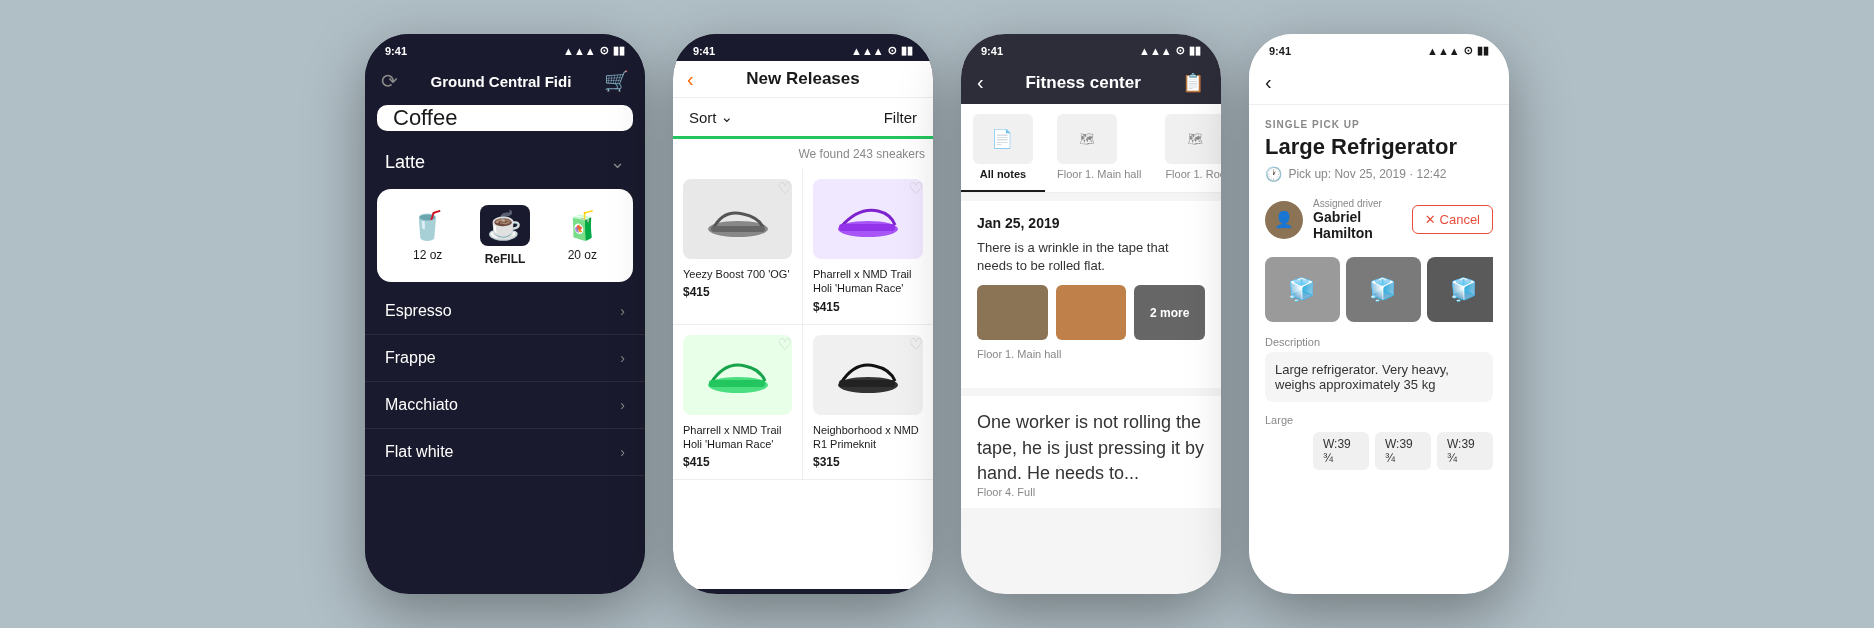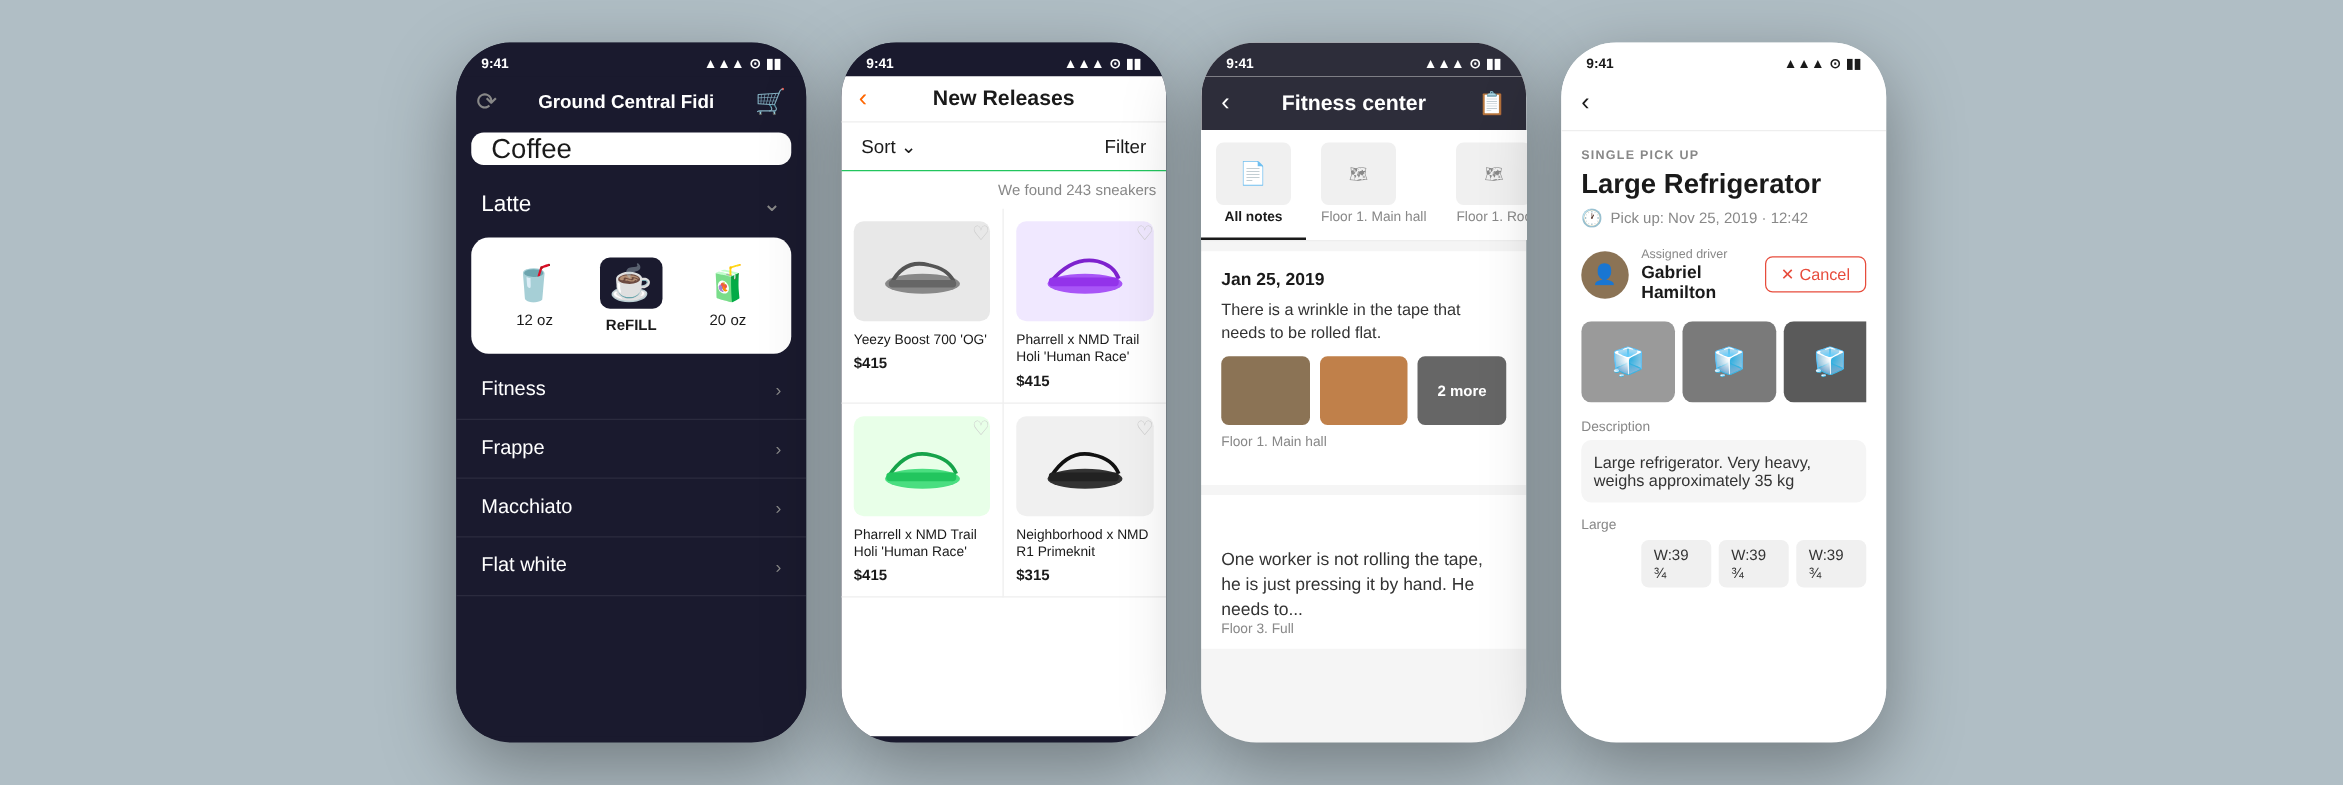--- a/index.html
+++ b/index.html
@@ -49,21 +49,21 @@
     .cup-icon { font-size: 28px; }
     .cup-selected { background: #1a1a2e; color: white; border-radius: 8px; padding: 4px 8px; }
     .phone1-menu-item { display: flex; justify-content: space-between; align-items: center; padding: 14px 20px; color: white; font-size: 16px; border-bottom: 1px solid rgba(255,255,255,0.08); }
     .chevron-right { font-size: 14px; color: #888; }
 
     
     .phone2-body { background: #ffffff; height: calc(100% - 32px); overflow: hidden; }
     .phone2-header { display: flex; align-items: center; justify-content: center; padding: 8px 16px; position: relative; border-bottom: 1px solid #eee; }
     .back-btn { position: absolute; left: 14px; color: #ff6600; font-size: 20px; }
     .phone2-title { font-size: 17px; font-weight: 600; color: #1a1a1a; }
-    .sort-filter { display: flex; align-items: center; gap: 6px; padding: 10px 16px; border-bottom: 1px solid #22c55e; }
+    .sort-filter { display: flex; align-items: center; gap: 6px; padding: 10px 16px; border-bottom: 3px solid #22c55e; }
     .sort-btn { display: flex; align-items: center; gap: 4px; font-size: 15px; color: #1a1a1a; }
     .sort-sep { flex: 1; }
     .filter-btn { font-size: 15px; color: #1a1a1a; }
     .found-text { text-align: right; padding: 8px; font-size: 12px; color: #888; }
     .sneaker-grid { display: grid; grid-template-columns: 1fr 1fr; gap: 0; }
     .sneaker-card { padding: 10px; border-bottom: 1px solid #eee; border-right: 1px solid #eee; position: relative; }
     .sneaker-card:nth-child(2n) { border-right: none; }
     .heart-icon { position: absolute; top: 10px; right: 10px; color: #ccc; font-size: 16px; }
     .sneaker-img { width: 100%; height: 80px; display: flex; align-items: center; justify-content: center; font-size: 40px; background: #f8f8f8; border-radius: 8px; margin-bottom: 8px; }
     .sneaker-name { font-size: 11px; color: #1a1a1a; font-weight: 500; line-height: 1.3; }
@@ -78,21 +78,21 @@
     .tab-item.active { color: #1a1a1a; font-weight: 600; border-bottom: 2px solid #1a1a1a; }
     .tab-img { width: 60px; height: 50px; background: #f0f0f0; border-radius: 6px; margin-bottom: 4px; display: flex; align-items: center; justify-content: center; font-size: 18px; }
     .note-section { padding: 14px 16px; background: white; margin: 8px 0; }
     .note-date { font-size: 14px; font-weight: 700; color: #1a1a1a; margin-bottom: 8px; }
     .note-text { font-size: 13px; color: #333; line-height: 1.4; margin-bottom: 10px; }
     .note-imgs { display: flex; gap: 8px; margin-bottom: 8px; }
     .note-img { width: 91px; height: 55px; background: #8b7355; border-radius: 6px; display: flex; align-items: center; justify-content: center; font-size: 20px; }
     .note-img2 { background: #c0804a; }
     .note-more { background: rgba(0,0,0,0.6); color: white; font-size: 12px; font-weight: 600; }
     .note-location { font-size: 11px; color: #888; margin-bottom: 14px; }
-    .note2-text { font-size: 14px; color: #333; line-height: 1.4; margin-top: 28px; }
+    .note2-text { font-size: 18px; color: #333; line-height: 1.4; }
     .note2-loc { font-size: 11px; color: #888; }
 
     
     .phone4-body { background: #ffffff; height: calc(100% - 32px); overflow: hidden; }
     .phone4-header { display: flex; align-items: center; padding: 10px 16px; border-bottom: 1px solid #eee; }
     .single-pickup-label { font-size: 10px; font-weight: 700; color: #888; letter-spacing: 1px; text-transform: uppercase; margin-bottom: 4px; }
     .item-title { font-size: 22px; font-weight: 700; color: #1a1a1a; margin-bottom: 6px; }
     .pickup-row { display: flex; align-items: center; gap: 6px; font-size: 12px; color: #888; margin-bottom: 16px; }
     .driver-section { display: flex; align-items: center; gap: 10px; margin-bottom: 16px; }
     .avatar { width: 38px; height: 38px; border-radius: 50%; background: #8b7355; display: flex; align-items: center; justify-content: center; font-size: 16px; color: white; flex-shrink: 0; }
@@ -145,21 +145,21 @@
       <div class="size-item">
         <div class="cup-icon cup-selected" style="font-size:28px;">☕</div>
         <span style="font-weight:700;">ReFILL</span>
       </div>
       <div class="size-item">
         <div class="cup-icon">🧃</div>
         <span>20 oz</span>
       </div>
     </div>
     <div class="phone1-menu-item">
-      <span>Fitness</span>
+      <span>Espresso</span>
       <span class="chevron-right">›</span>
     </div>
     <div class="phone1-menu-item">
       <span>Frappe</span>
       <span class="chevron-right">›</span>
     </div>
     <div class="phone1-menu-item">
       <span>Macchiato</span>
       <span class="chevron-right">›</span>
     </div>
@@ -285,21 +285,21 @@
         <div class="note-img" style="background:#8b7355;"></div>
         <div class="note-img note-img2" style="background:#c0804a;"></div>
         <div class="note-img note-more">
           <span>2 more</span>
         </div>
       </div>
       <div class="note-location">Floor 1. Main hall</div>
     </div>
     <div style="background:white;padding:14px 16px 10px;">
       <div class="note2-text">One worker is not rolling the tape, he is just pressing it by hand. He needs to...</div>
-      <div class="note2-loc">Floor 3. Full</div>
+      <div class="note2-loc">Floor 4. Full</div>
     </div>
   </div>
 </div>
 
 <div class="phone phone-white">
   <div class="status-bar status-white">
     <span>9:41</span>
     <div class="status-icons">
       <span style="color:#1a1a1a;">▲▲▲</span>
       <span style="color:#1a1a1a;">⊙</span>

